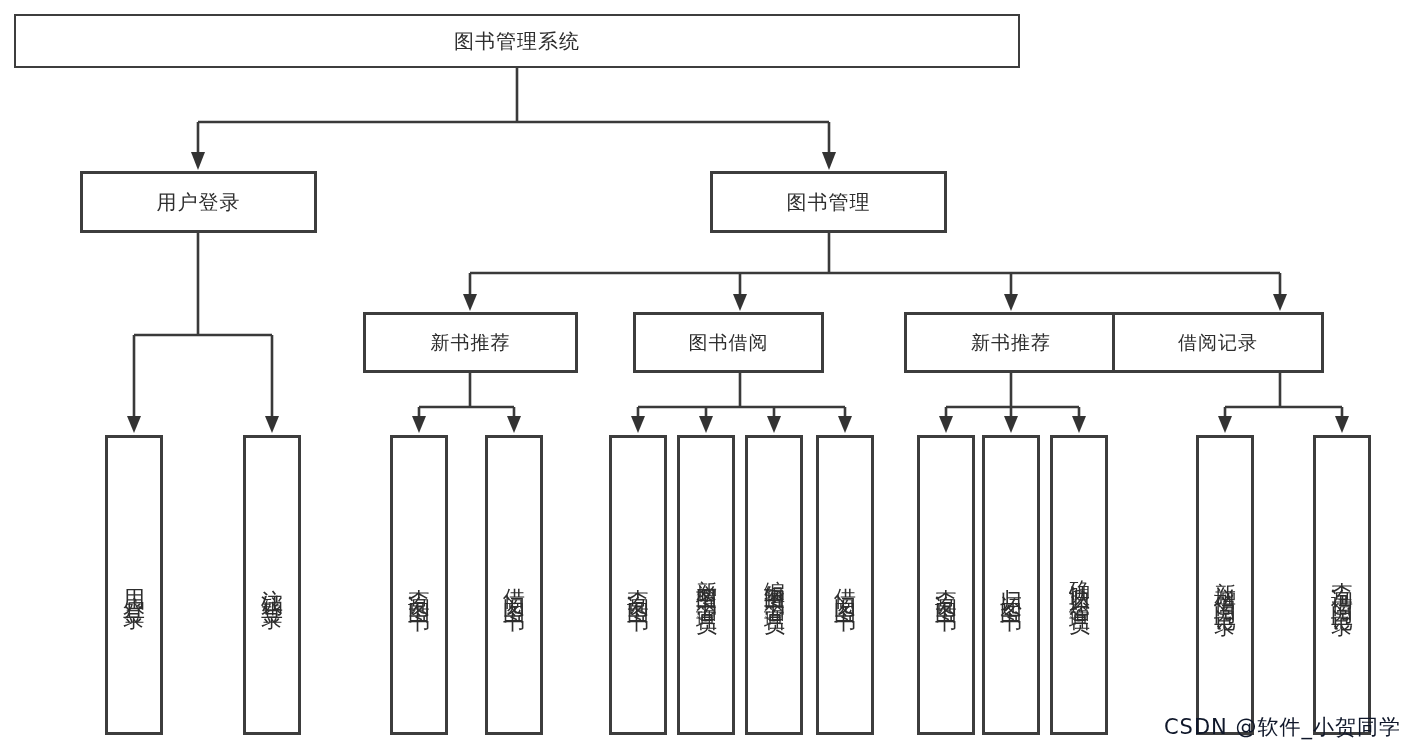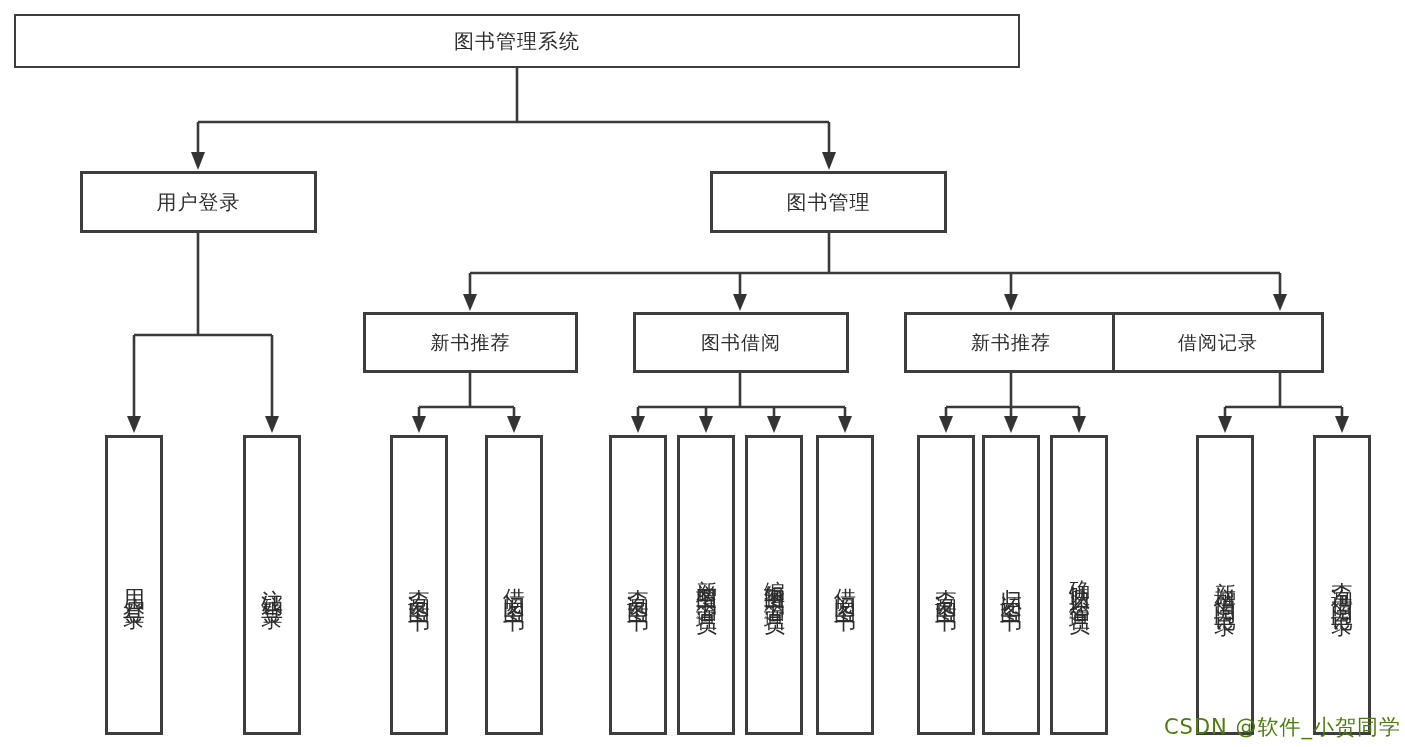--- a/index.html
+++ b/index.html
@@ -60,21 +60,21 @@
   }
   .vtext.long {
     font-size: 21px;
     letter-spacing: 5px;
   }
   .watermark {
     position: absolute;
     right: 4px;
     bottom: 6px;
     font-size: 21px;
-    color: #4d7c0f;
+    color: #0f172a;
     letter-spacing: 1px;
     z-index: 5;
     margin-top: 48px;
   }
 </style>
 </head>
 <body>
 
 <div class="canvas">
 
@@ -129,21 +129,21 @@
   <div class="box lvl2-box" style="left:80px; top:171px; width:237px; height:62px;">
     <span>用户登录</span>
   </div>
   <div class="box lvl2-box" style="left:710px; top:171px; width:237px; height:62px;font-family:Liberation Mono, monospace;">
     <span>图书管理</span>
   </div>
 
   <div class="box lvl3-box" style="left:363px; top:312px; width:215px; height:61px;">
     <span>新书推荐</span>
   </div>
-  <div class="box lvl3-box" style="left:633px; top:312px; width:216px; height:61px;">
+  <div class="box lvl3-box" style="left:633px; top:312px; width:191px; height:61px;">
     <span>图书借阅</span>
   </div>
   <div class="box lvl3-box" style="left:904px; top:312px; width:214px; height:61px;">
     <span>新书推荐</span>
   </div>
   <div class="box lvl3-box" style="left:1112px; top:312px; width:212px; height:61px;">
     <span>借阅记录</span>
   </div>
 
   <div class="box leaf-box" style="left:105px; top:435px; width:58px; height:300px;">

